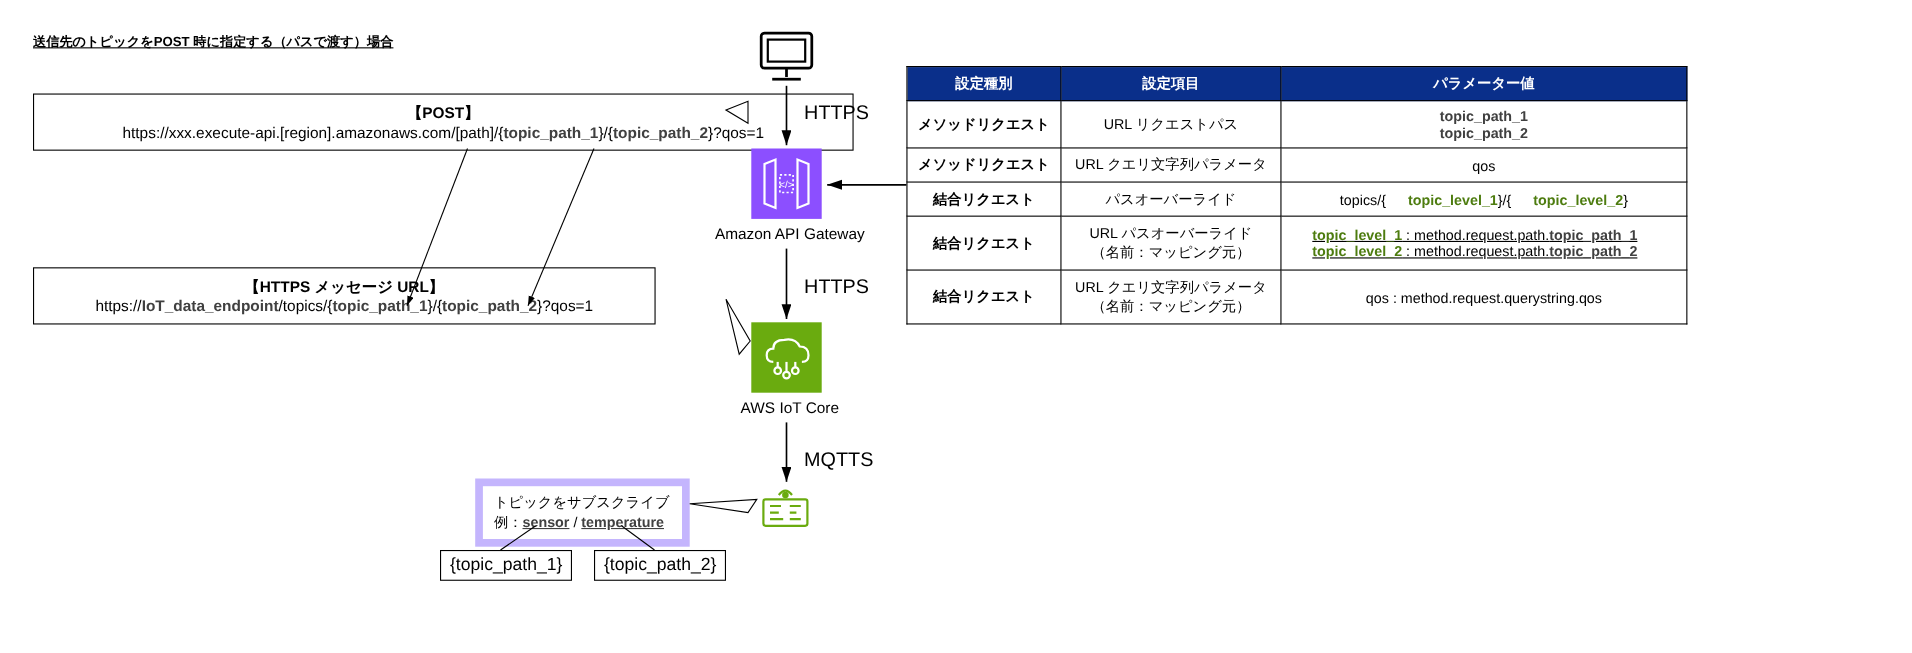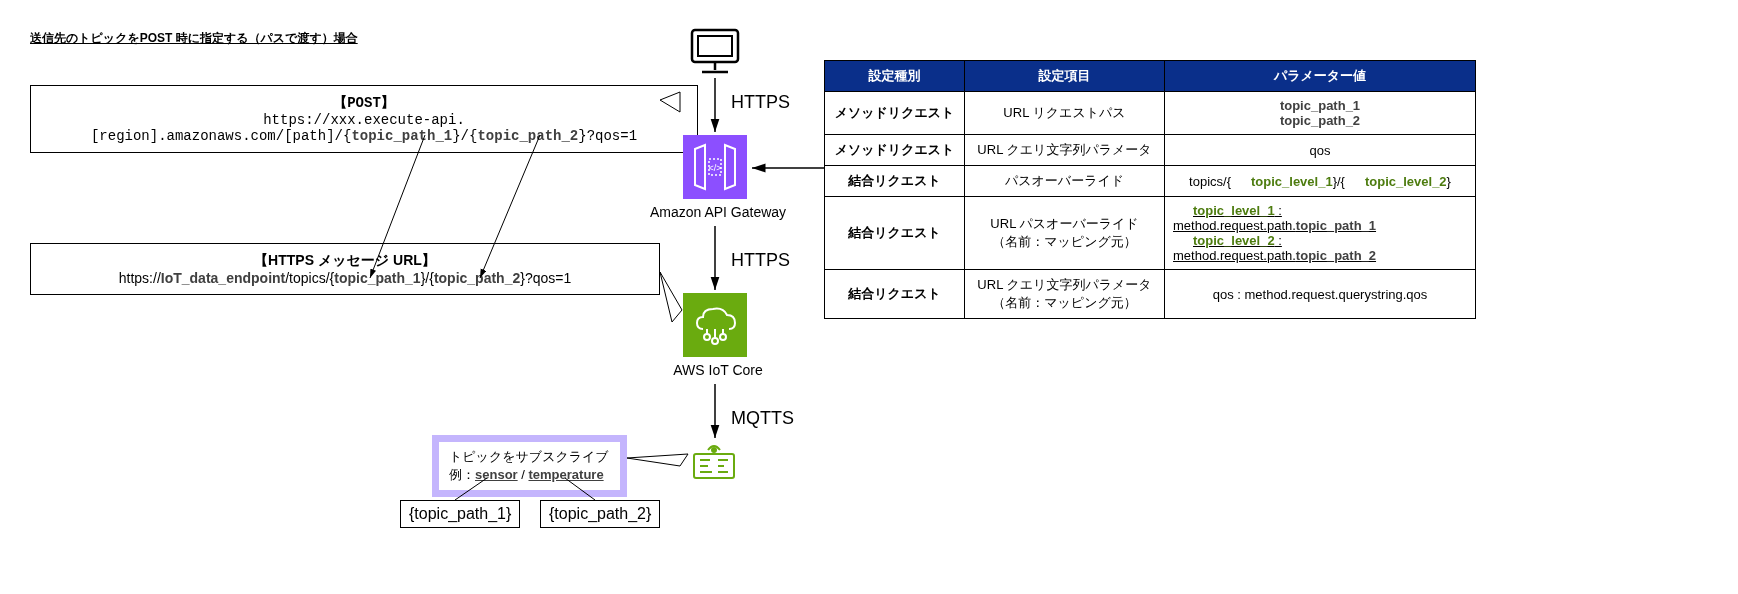--- a/index.html
+++ b/index.html
@@ -40,21 +40,21 @@
   .proto {
     position: absolute;
     font-size: 18px;
   }
   
   table.cfg {
     position: absolute;
     left: 824px;
     top: 60px;
     border-collapse: collapse;
-    width: 652px;
+    width: 710px;
     font-size: 13px;
   }
   table.cfg th, table.cfg td {
     border: 1px solid #000;
     padding: 6px 8px;
     text-align: center;
     vertical-align: middle;
   }
   table.cfg th {
     background: #0a2f8a;
@@ -83,28 +83,28 @@
     padding: 4px 8px;
     font-size: 16px;
     text-align: center;
   }
 </style>
 </head>
 <body>
 
 <div class="title">送信先のトピックをPOST 時に指定する（パスで渡す）場合</div>
 
-<div class="box" style="left:30px; top:85px; width:668px;font-family:Liberation Mono, monospace;">
+<div class="box" style="left:30px; top:85px; width:746px;">
   <div class="hdr">【POST】</div>
   <div>
     <span>https://xxx.execute-api.[region].amazonaws.com/[path]/{</span><span class="red">topic_path_1</span><span>}/{</span><span class="red">topic_path_2</span><span>}?qos=1</span>
   </div>
 </div>
 
-<div class="box" style="left:30px; top:243px; width:630px;">
+<div class="box" style="left:30px; top:243px; width:566px;">
   <div class="hdr">【HTTPS メッセージ URL】</div>
   <div>
     <span>https://</span><span class="red">IoT_data_endpoint</span><span>/topics/{</span><span class="red">topic_path_1</span><span>}/{</span><span class="red">topic_path_2</span><span>}?qos=1</span>
   </div>
 </div>
 
 <div class="sub-box" style="left:432px; top:435px; width:195px;">
   <div>トピックをサブスクライブ</div>
   <div>
     <span>例：</span><span class="red" style="text-decoration:underline;">sensor</span><span> / </span><span class="red" style="text-decoration:underline;">temperature</span>

